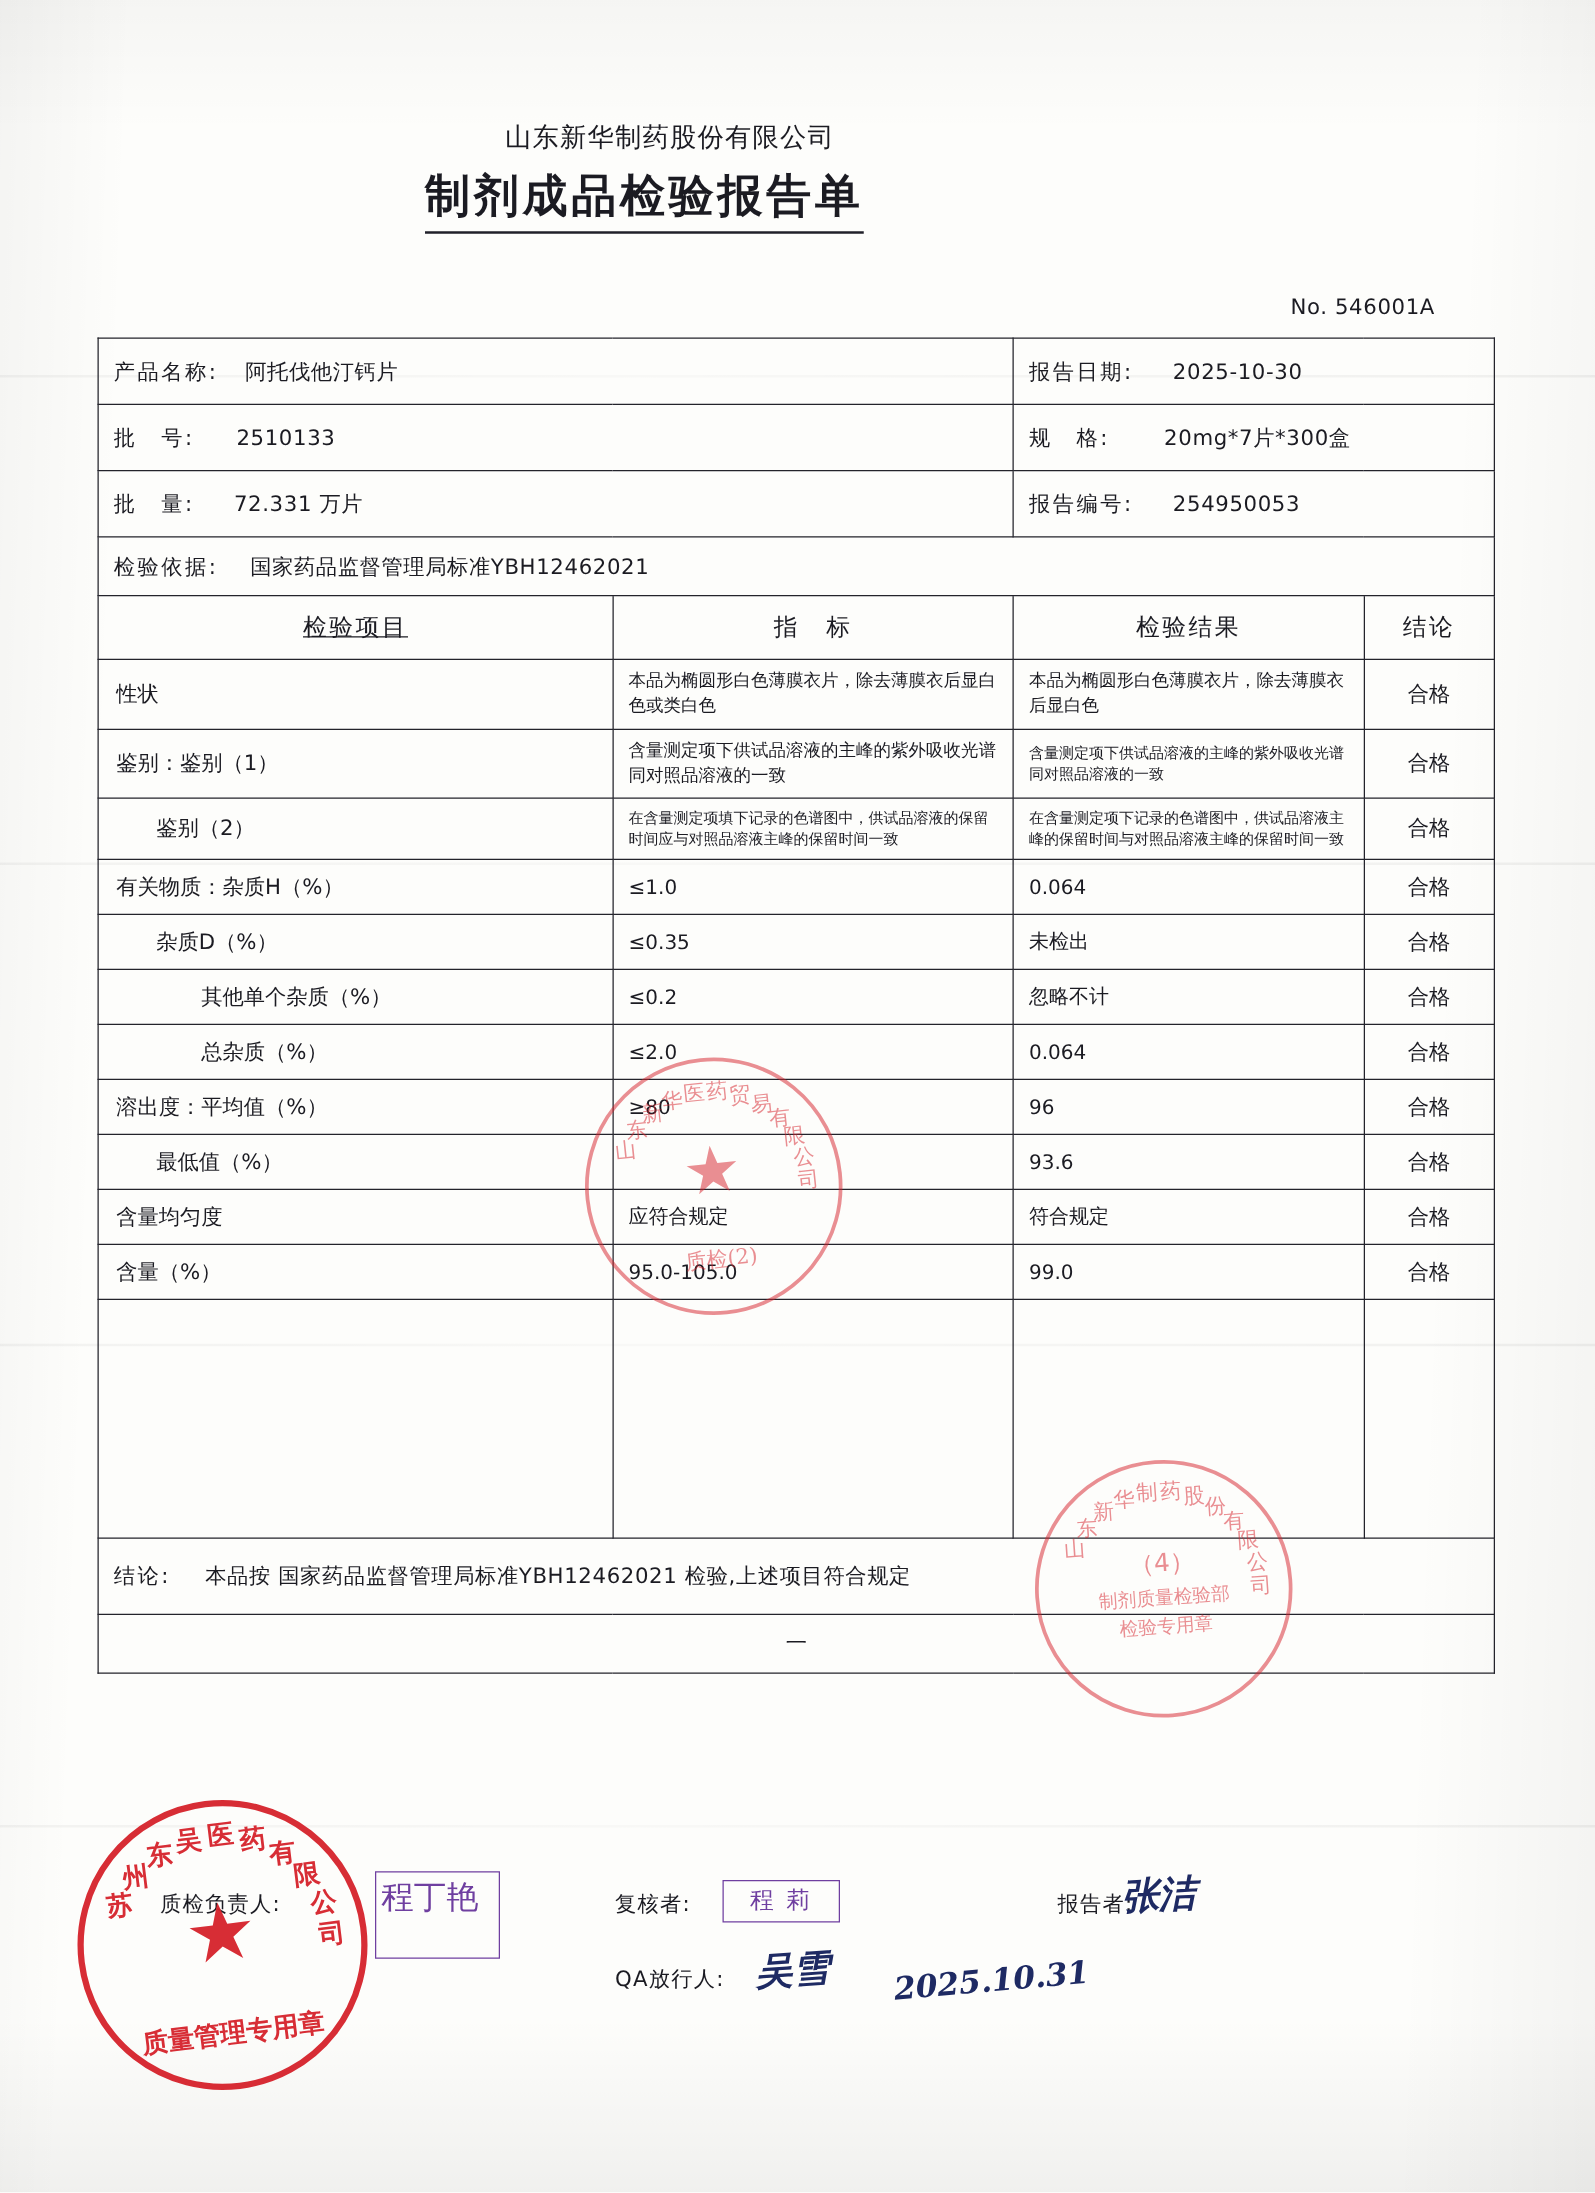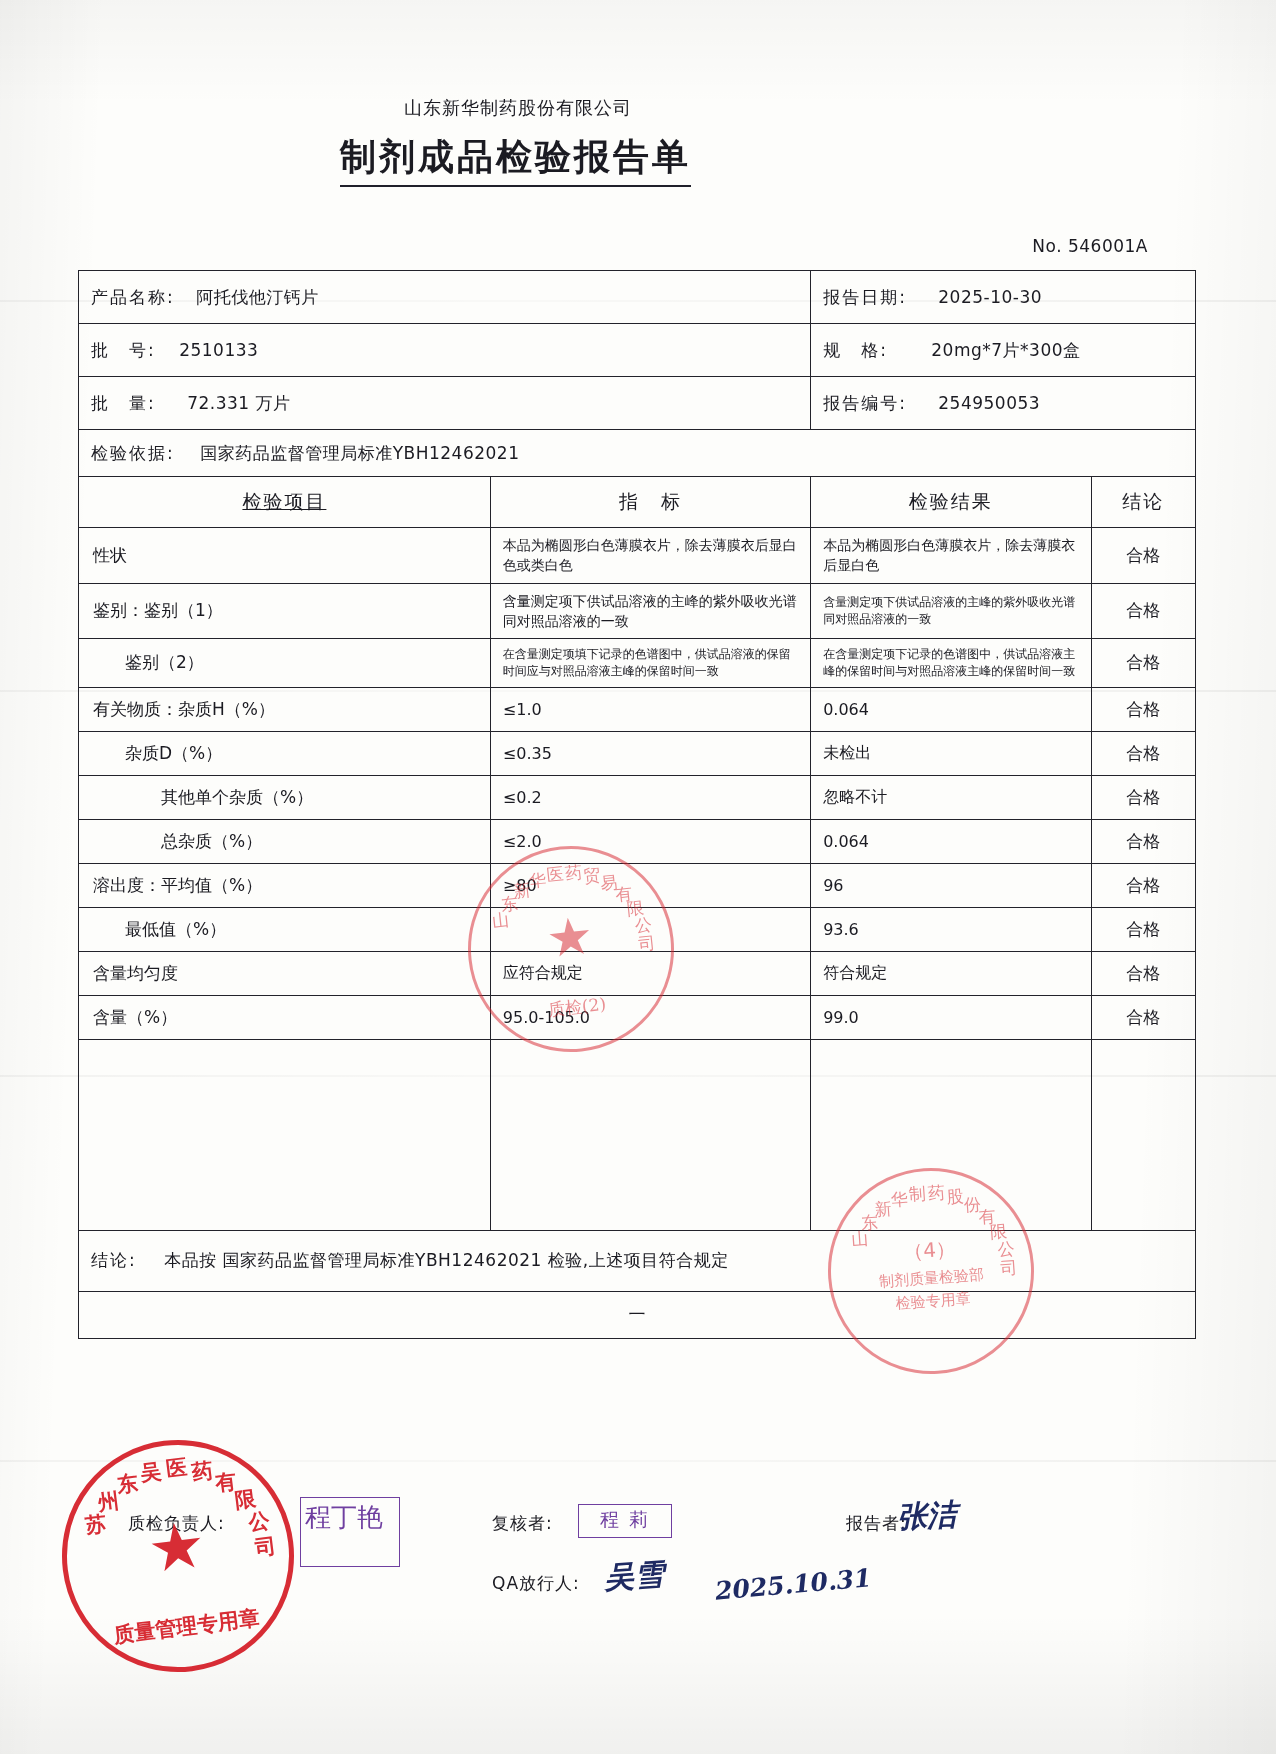--- a/index.html
+++ b/index.html
@@ -34,21 +34,21 @@
     left: 0; right: 0;
     height: 2px;
     background: linear-gradient(90deg, rgba(0,0,0,0.045), rgba(0,0,0,0.02) 40%, rgba(0,0,0,0.05));
     pointer-events: none;
   }
 
   .company {
     position: absolute;
     left: 404px;
     top: 96px;
-    font-size: 18px;
+    font-size: 21px;
     letter-spacing: 1px;
     font-family: "DejaVu Sans", "Liberation Sans", sans-serif;
   }
   .doc-title {
     position: absolute;
     left: 340px;
     top: 133px;
     font-size: 36px;
     font-weight: bold;
     letter-spacing: 3px;
@@ -274,21 +274,21 @@
           <div class="cellpad">
             <span class="lbl">报告日期:</span>
             <span class="val" style="margin-left:26px">2025-10-30</span>
           </div>
         </td>
       </tr>
       <tr class="meta-row">
         <td colspan="2">
           <div class="cellpad">
             <span class="lbl">批　号:</span>
-            <span class="val" style="margin-left:18px">2510133</span>
+            <span class="val" style="margin-left:28px">2510133</span>
           </div>
         </td>
         <td colspan="2">
           <div class="cellpad">
             <span class="lbl">规　格:</span>
             <span class="val" style="margin-left:38px">20mg*7片*300盒</span>
           </div>
         </td>
       </tr>
       <tr class="meta-row">

